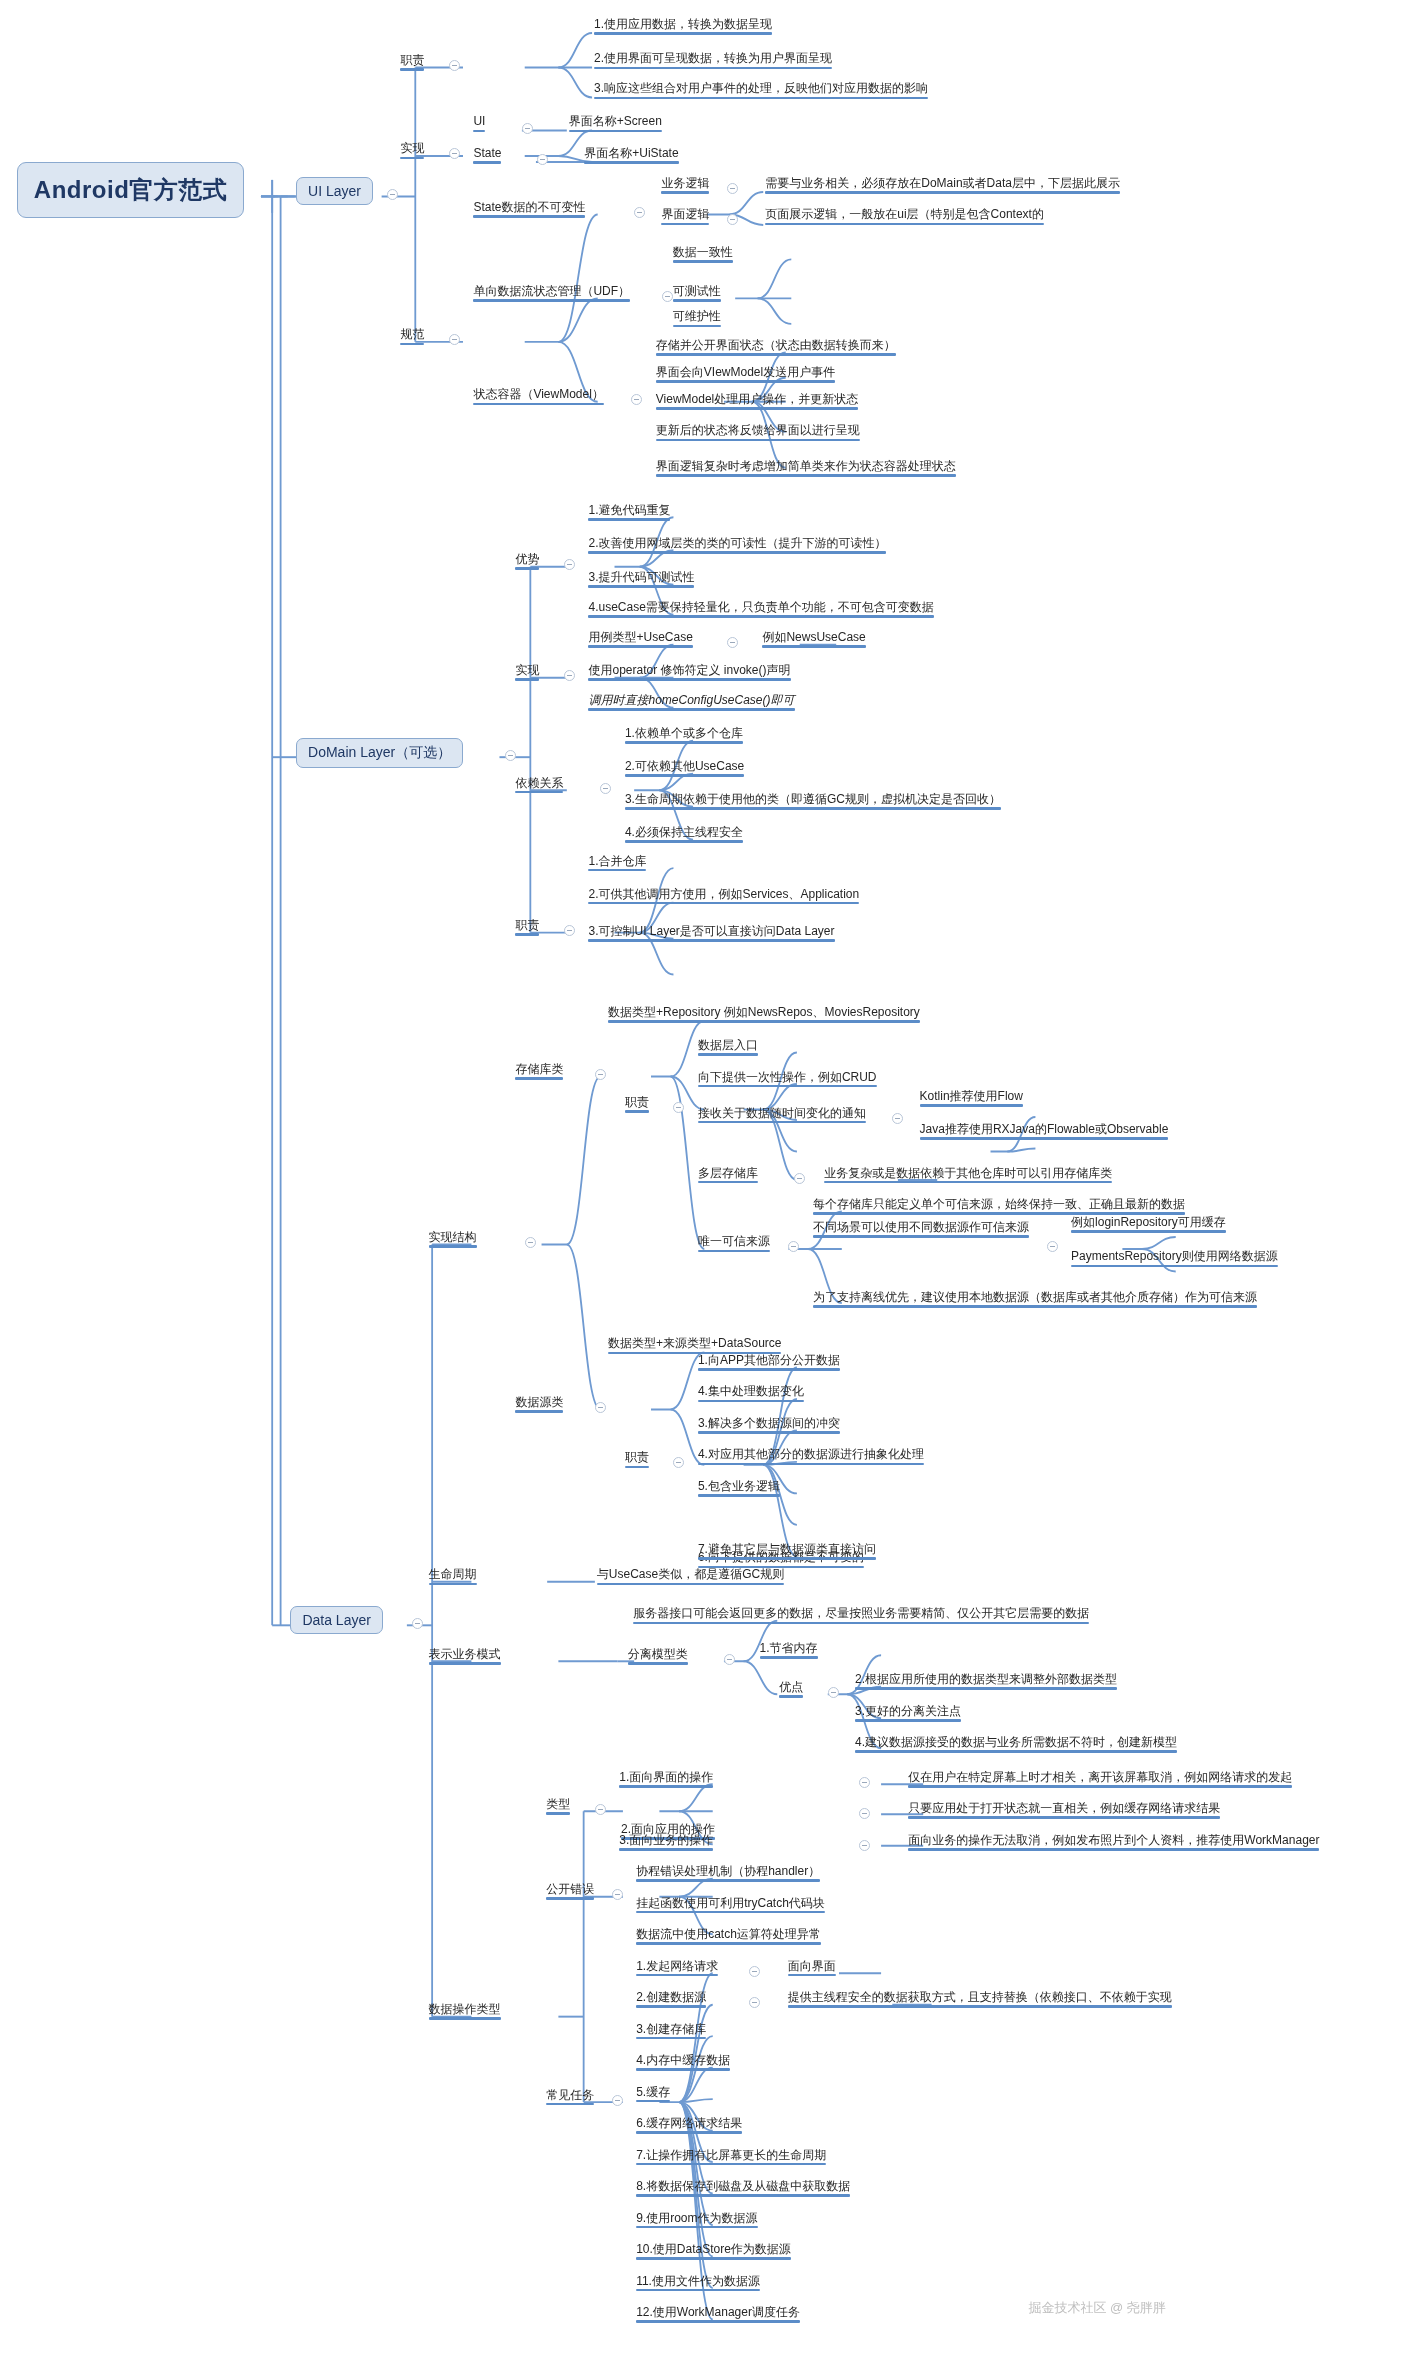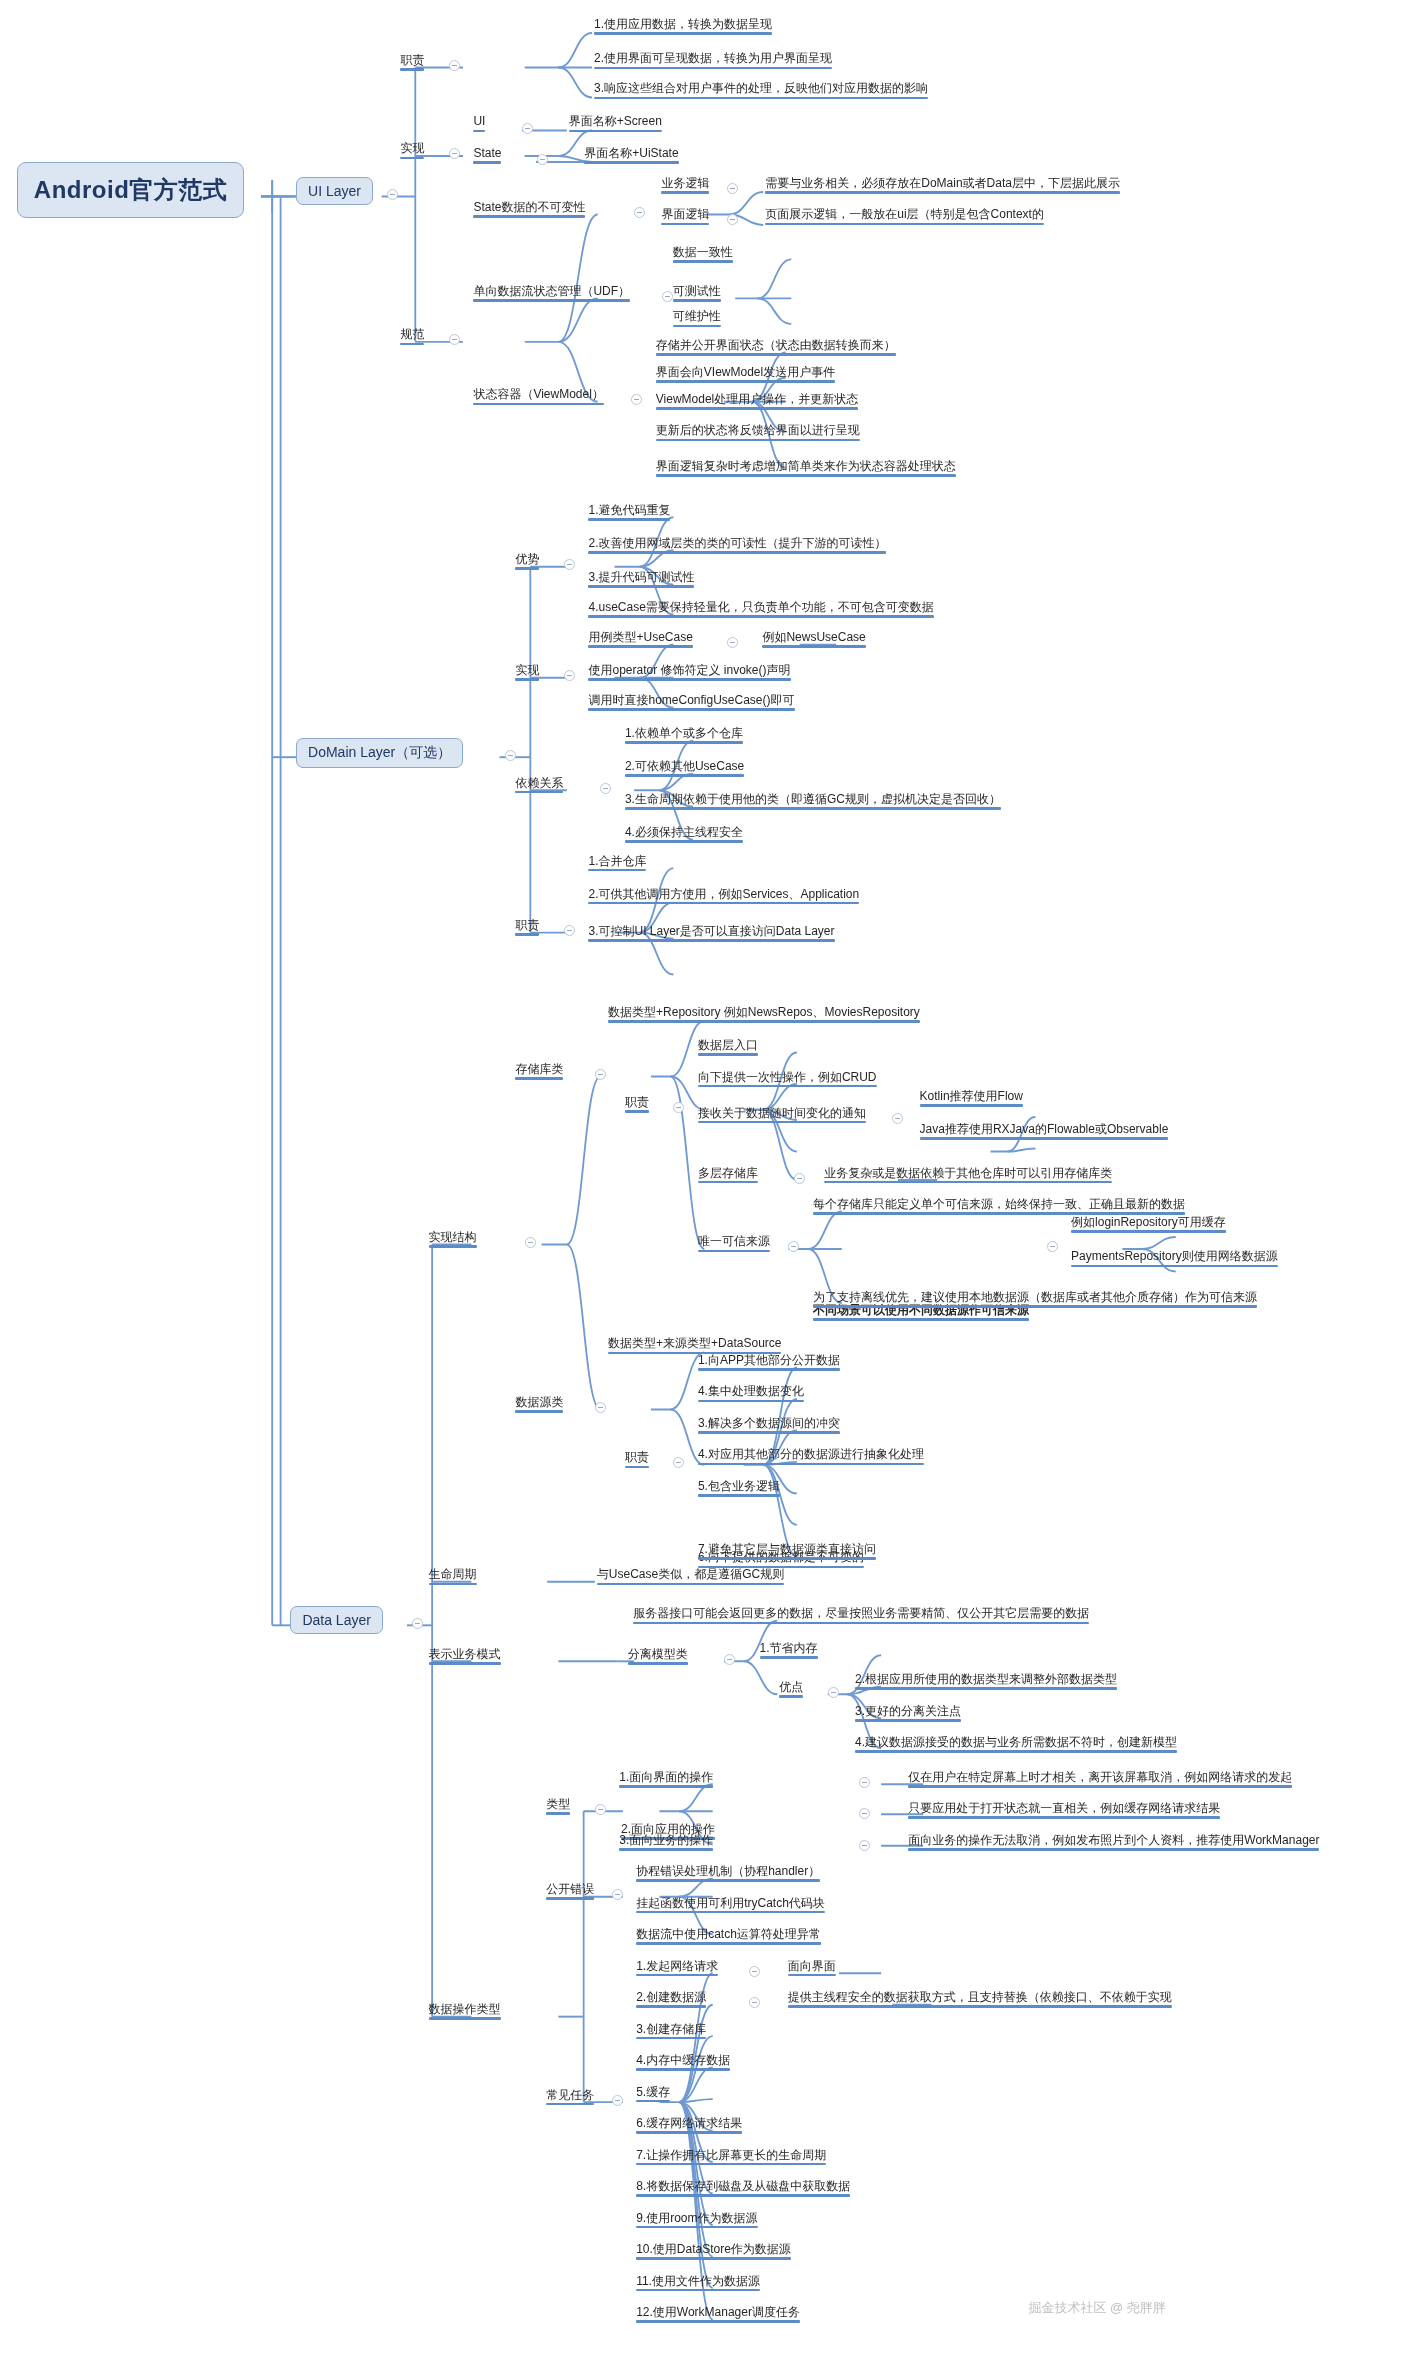--- a/index.html
+++ b/index.html
@@ -421,21 +421,21 @@
     <span class="txt">用例类型+UseCase</span>
   </div>
   <div class="knob" style="left: 726.754px; top: 637.231px;"></div>
   <div class="topic t12 ul" style="left: 760.426px; top: 631.234px;">
     <span class="txt">例如NewsUseCase</span>
   </div>
 
   <div class="topic t12 ul" style="left: 586.454px; top: 664.22px;">
     <span class="txt">使用operator 修饰符定义 invoke()声明</span>
   </div>
-  <div class="topic t12 ul" style="left: 586.454px; top: 694.207px;">
+  <div class="topic t12 ul" style="left: 586.454px; top: 694.207px; font-style: italic;">
     <span class="txt">调用时直接homeConfigUseCase()即可</span>
   </div>
 
   <div class="topic t12 ul" style="left: 513.498px; top: 776.672px;">
     <span class="txt">依赖关系</span>
   </div>
   <div class="knob" style="left: 600.484px; top: 782.67px;"></div>
 
   <div class="topic t12 ul" style="left: 622.932px; top: 727.193px;">
     <span class="txt">1.依赖单个或多个仓库</span>
@@ -510,21 +510,21 @@
   </div>
 
   <div class="topic t12 ul" style="left: 695.888px; top: 1235.48px;">
     <span class="txt">唯一可信来源</span>
   </div>
   <div class="knob" style="left: 788.486px; top: 1241.48px;"></div>
 
   <div class="topic t12 ul" style="left: 810.934px; top: 1197.99px;">
     <span class="txt">每个存储库只能定义单个可信来源，始终保持一致、正确且最新的数据</span>
   </div>
-  <div class="topic t12 ul" style="left: 810.934px; top: 1304px; font-weight: bold;">
+  <div class="topic t12 ul" style="left: 810.934px; top: 1221px;">
     <span class="txt">不同场景可以使用不同数据源作可信来源</span>
   </div>
   <div class="knob" style="left: 1046.64px; top: 1241.48px;"></div>
   <div class="topic t12 ul" style="left: 1069.09px; top: 1215.99px;">
     <span class="txt">例如loginRepository可用缓存</span>
   </div>
   <div class="topic t12 ul" style="left: 1069.09px; top: 1250.47px;">
     <span class="txt">PaymentsRepository则使用网络数据源</span>
   </div>
   <div class="topic t12 ul" style="left: 810.934px; top: 1290.96px;">

